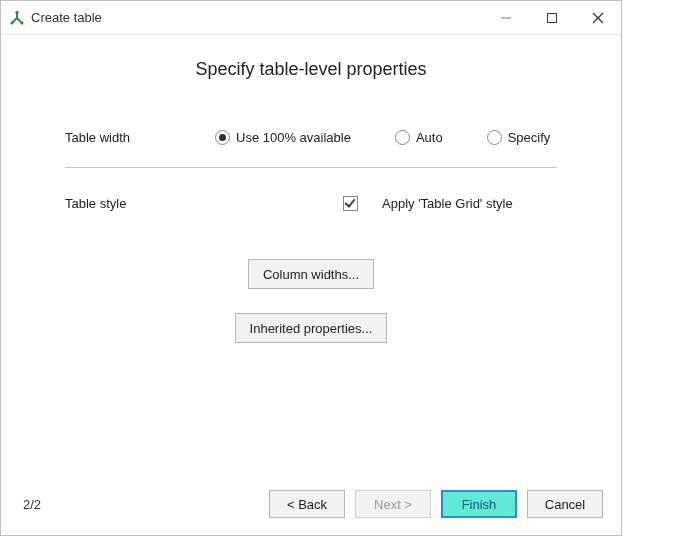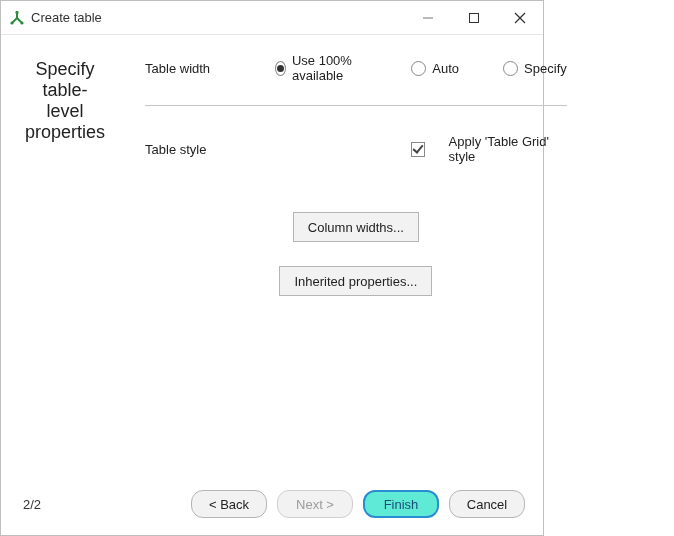--- a/index.html
+++ b/index.html
@@ -6,21 +6,21 @@
   html, body {
     margin: 0; padding: 0;
     width: 674px; height: 536px;
     font-family: "Segoe UI", Tahoma, sans-serif;
     font-size: 13px;
     color: #222;
     background: #fff;
     overflow: hidden;
   }
   .window {
-    width: 544px; height: 536px;
+    width: 622px; height: 536px;
     border: 1px solid #bfbfbf;
     display: flex;
     flex-direction: column;
     background: #fff;
   }
   .titlebar {
     height: 34px;
     display: flex;
     align-items: center;
     padding-left: 8px;
@@ -43,21 +43,21 @@
   .winctrl {
     width: 46px;
     display: flex; align-items: center; justify-content: center;
     color: #333;
   }
   .winctrl svg { display: block; }
   .content {
     flex: 1;
     padding: 18px 24px 0 24px;
     display: flex;
-    flex-direction: row;
+    flex-direction: column;
   }
   .heading {
     text-align: center;
     font-size: 18px;
     font-weight: 400;
     margin: 6px 0 50px 0;
     color: #222;
   }
   .form-area {
     padding: 0 40px;
@@ -152,21 +152,20 @@
   }
   .footer-btns {
     margin-left: auto;
     display: flex;
     gap: 10px;
   }
   .footer-btns .std-btn {
     width: 76px;
     min-width: 0;
     height: 28px;
-    border-radius: 12px;
   }
   .std-btn.disabled {
     color: #9c9c9c;
     border-color: #cfcfcf;
     background: #f2f2f2;
   }
   .std-btn.primary {
     border: 2px solid #2a8dd4;
     background: #5eead4;
     color: #1a4e7a;

